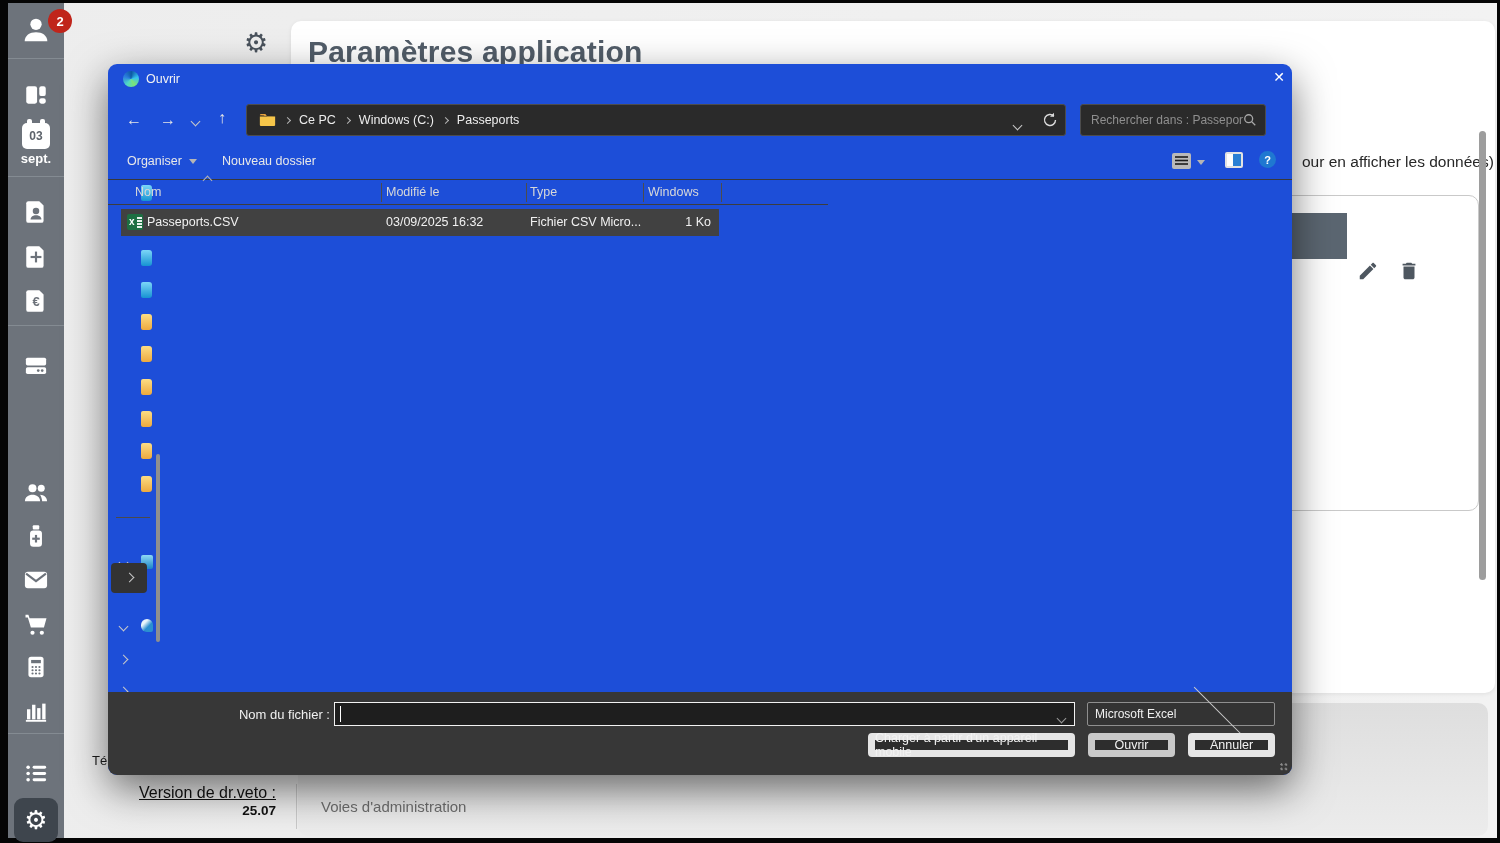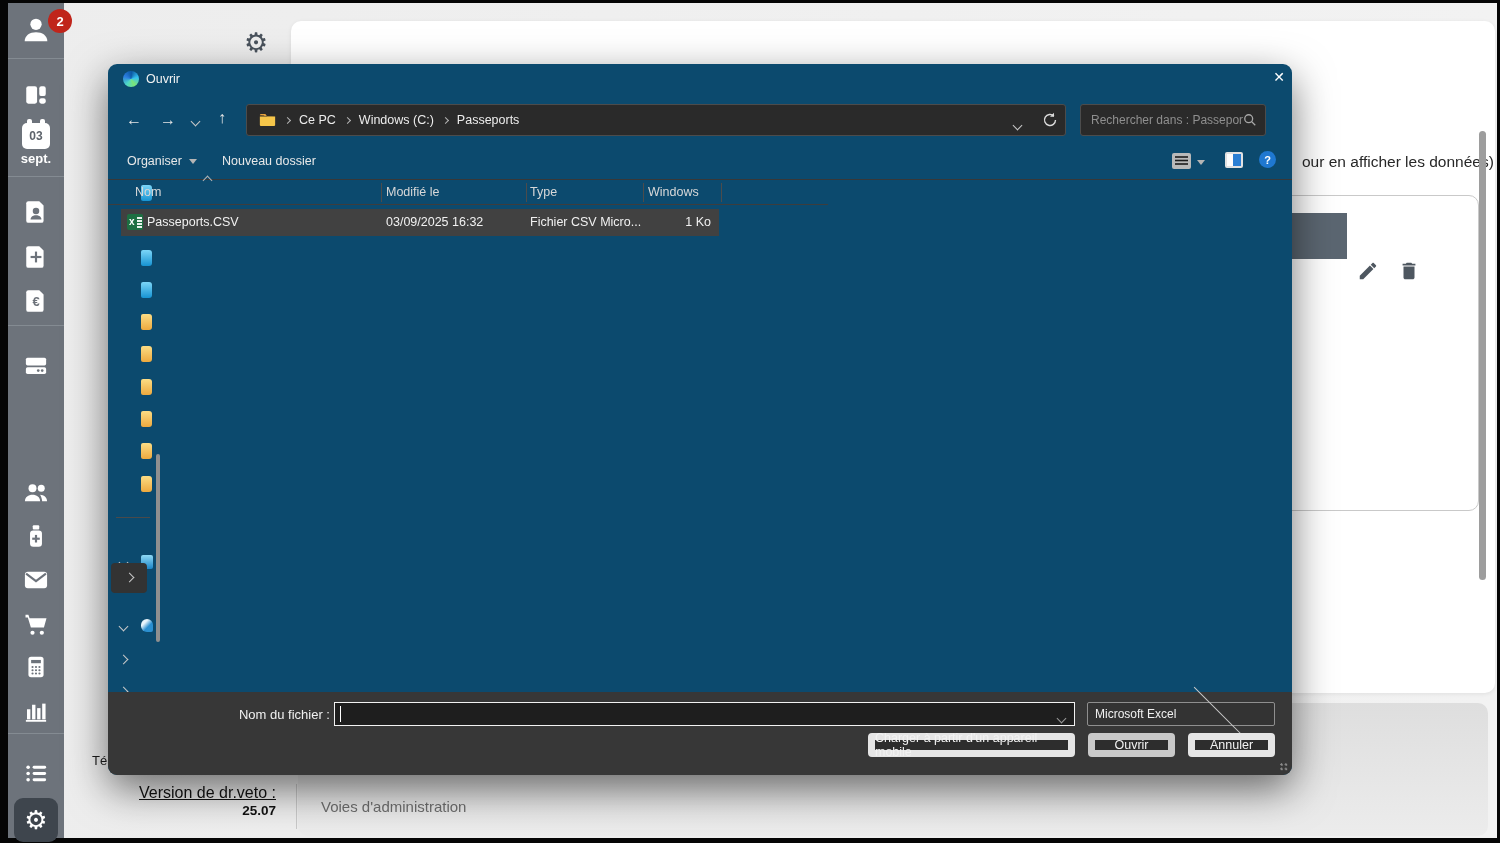--- a/index.html
+++ b/index.html
@@ -36,21 +36,21 @@
   #cal-ic { width:28px; height:26px; background:#fff; border-radius:5px; position:relative; display:flex; align-items:center; justify-content:center; }
   #cal-ic:before, #cal-ic:after { content:""; position:absolute; top:-4px; width:5px; height:6px; border-radius:2px; background:#fff; }
   #cal-ic:before { left:5px; } #cal-ic:after { right:5px; }
   #cal-day { font-size:12px; font-weight:bold; color:#5d636b; }
   #cal-month { position:absolute; left:50%; transform:translateX(-50%); top:148px; color:#fff; font-weight:bold; font-size:13px; }
   #gear-active { position:absolute; left:6px; top:795px; width:44px; height:44px; background:#3e454d; border-radius:9px; }
   #sb-gear { top:802px; font-size:26px; color:#fff; }
   .micon { fill:#fff; }
 
   
-  #dialog { left:108px; top:64px; width:1184px; height:711px; background:#0c4a6e; border-radius:9px; box-shadow:0 14px 40px rgba(0,0,0,.55); z-index:10; color:#e8e8e8; font-size:12.5px; }
+  #dialog { left:108px; top:64px; width:1184px; height:711px; background:#1d4ed8; border-radius:9px; box-shadow:0 14px 40px rgba(0,0,0,.55); z-index:10; color:#e8e8e8; font-size:12.5px; }
   #dlg-titlebar { left:0; top:0; width:100%; height:30px; }
   #edge-ic { left:15px; top:7px; width:16px; height:16px; border-radius:50%; background:conic-gradient(from 220deg,#4fd8c7,#2b7de0,#0c59a4,#35c1f1,#7ce577,#4fd8c7); }
   #dlg-title { left:38px; top:8px; font-size:12.5px; color:#f2f2f2; }
   #dlg-close { left:1160px; top:5px; width:22px; height:20px; text-align:center; font-size:14px; color:#fff; cursor:default; }
   .navbtn { top:47px; font-size:16px; color:#e6e6e6; }
   #nav-back { left:18px; } #nav-fwd { left:52px; } #nav-up { left:110px; top:45px; }
   .chev { display:inline-block; width:7px; height:7px; border-right:1.6px solid #c9c9c9; border-bottom:1.6px solid #c9c9c9; }
   .chev.down { transform:rotate(45deg); } .chev.right { transform:rotate(-45deg); }
   #nav-histchev { left:84px; top:50px; }
   #addrbar { left:138px; top:40px; width:820px; height:32px; background:#2a2a2a; border:1px solid #4c4c4c; border-radius:3px; display:flex; align-items:center; padding-left:12px; gap:9px; }
@@ -112,20 +112,21 @@
       background-size:4.5px 4.5px; }
 </style>
 </head>
 <body>
 
 <div id="stage">
 
   <div id="app-bg" class="abs">
     <div id="content-card" class="abs"></div>
     <div id="page-gear" class="abs">⚙</div>
+    <div id="page-title" class="abs">Paramètres application</div>
     <div id="note-fragment" class="abs">our en afficher les données)</div>
     <div id="sub-card" class="abs"></div>
     <div id="gray-btn" class="abs"></div>
     <svg id="pencil-ic" class="abs tool-ic" viewBox="0 0 24 24">
         <path fill="#4e5760" d="M3 17.2V21h3.8L17.9 9.9l-3.8-3.8L3 17.2zM20.7 7.1c.4-.4.4-1 0-1.4l-2.4-2.4c-.4-.4-1-.4-1.4 0l-1.9 1.9 3.8 3.8 1.9-1.9z"></path>
       </svg>
     <svg id="trash-ic" class="abs tool-ic" viewBox="0 0 24 24">
         <path fill="#4e5760" d="M6 19c0 1.1.9 2 2 2h8c1.1 0 2-.9 2-2V7H6v12zM19 4h-3.5l-1-1h-5l-1 1H5v2h14V4z"></path>
       </svg>
     <div id="app-scrollbar" class="abs"></div>

